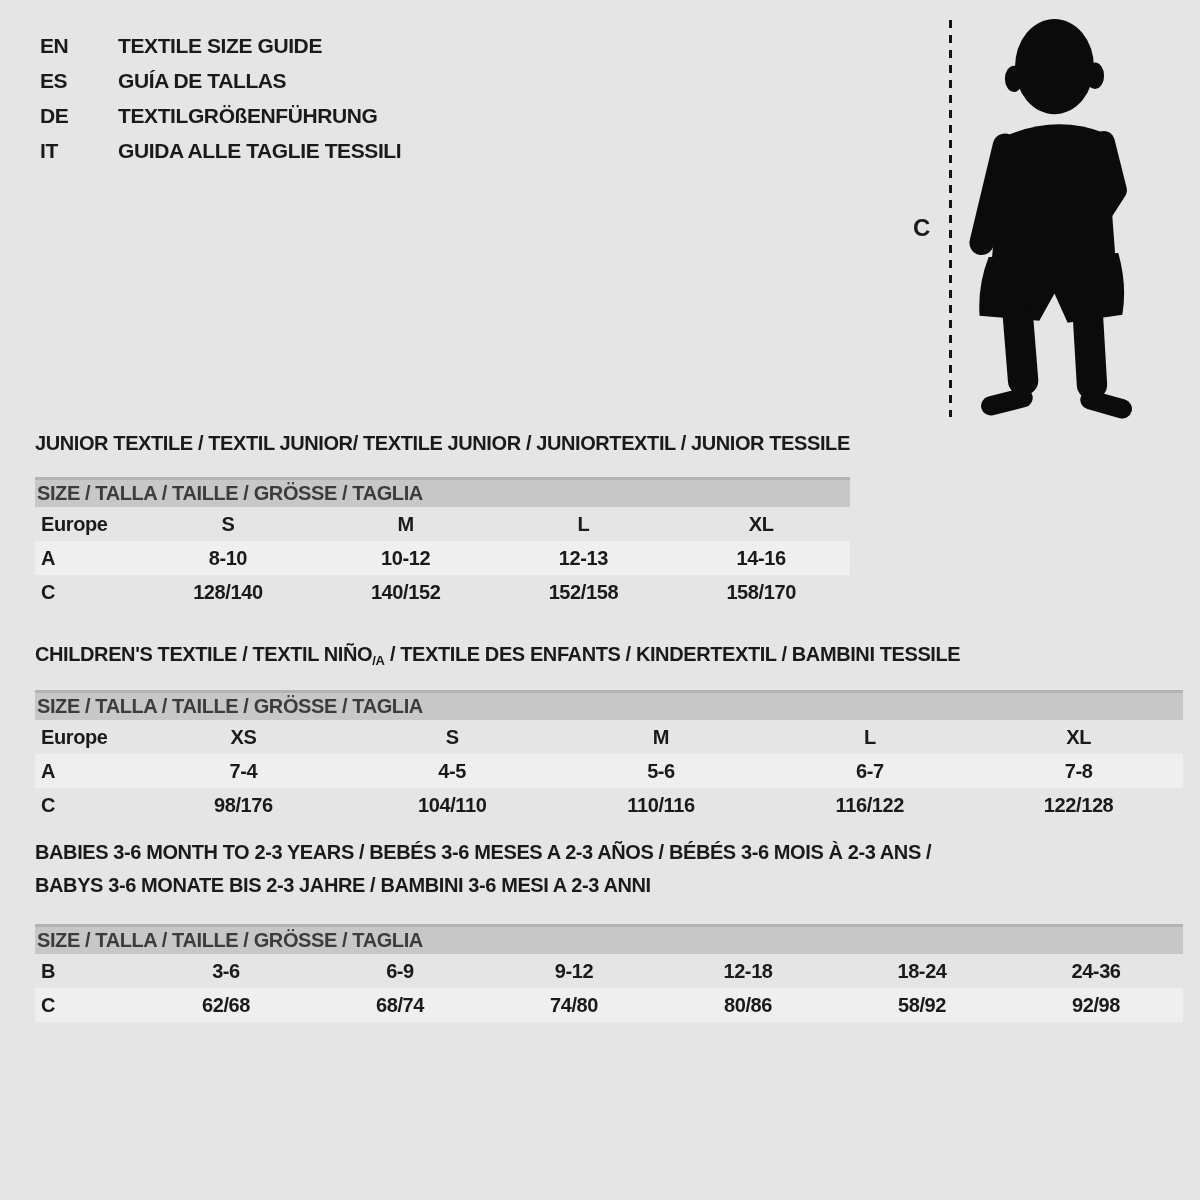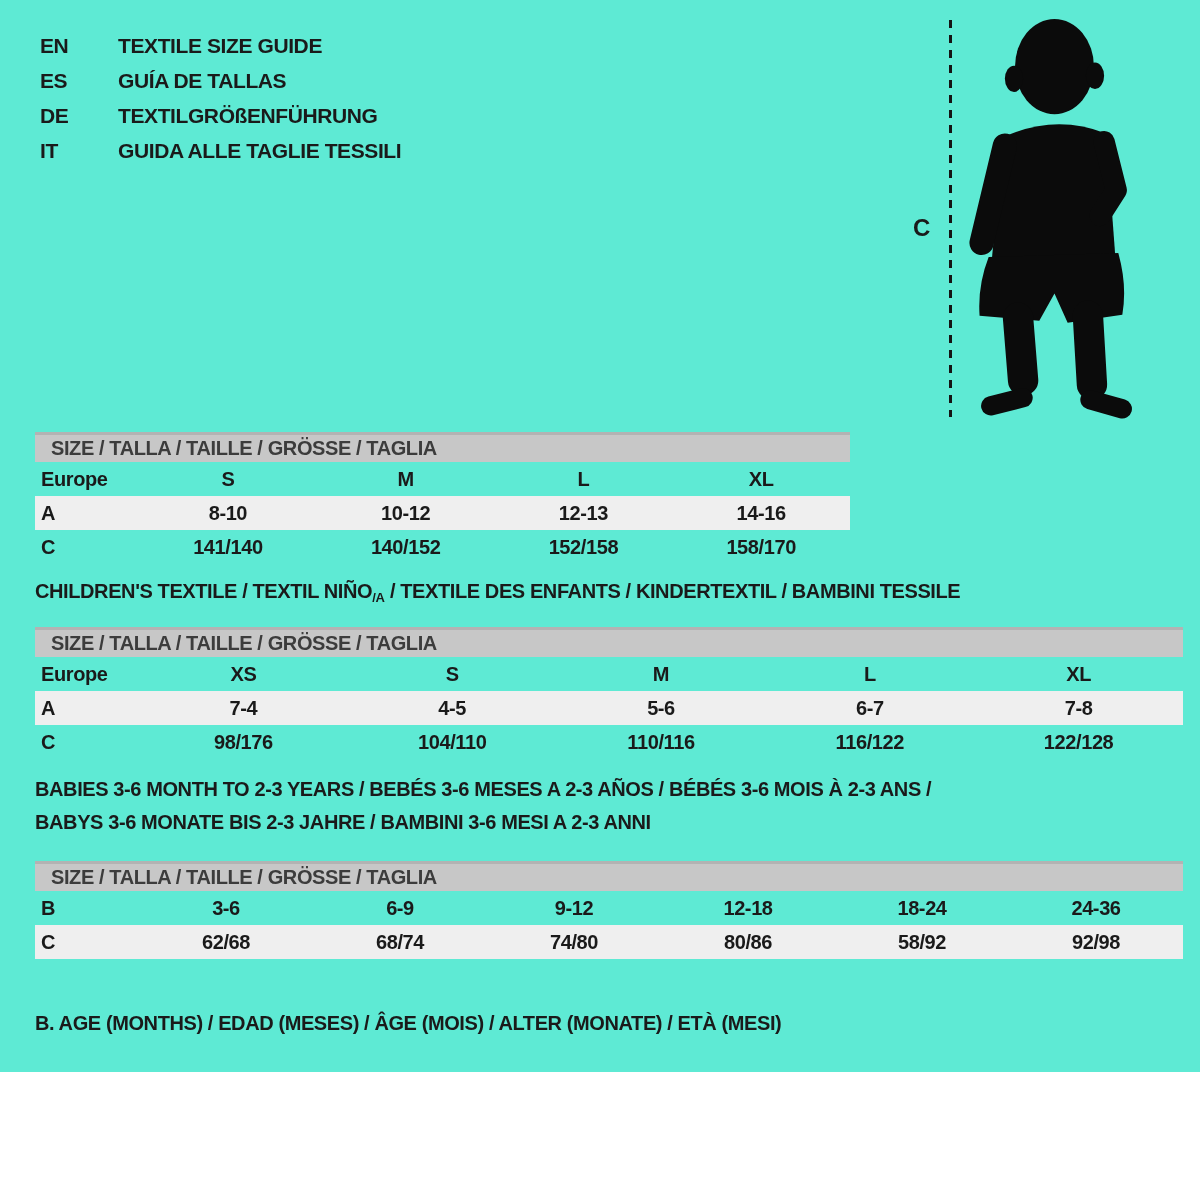--- a/index.html
+++ b/index.html
@@ -1,17 +1,17 @@
 <!DOCTYPE html>
 <html><head>
 <meta charset="utf-8">
 <style>
   html,body { margin:0; padding:0; background:#ffffff; }
   .canvas {
-    position:relative; width:1200px; height:1072px; background:#5eead4;
+    position:relative; width:1200px; height:1200px; background:#e5e5e5;
     font-family:"Liberation Sans", sans-serif; color:#1a1a1a; overflow:hidden;
   }
   
   .languages { position:absolute; top:28px; left:40px; }
   .lang-row { display:flex; align-items:center; height:35px; }
   .lang-code, .lang-title {
     font-weight:bold; font-size:21px; letter-spacing:-0.4px; white-space:nowrap;
   }
   .lang-code { width:78px; }
   
@@ -32,25 +32,25 @@
   table { border-collapse:collapse; table-layout:fixed; }
   .tbl-junior { width:815px; }
   .tbl-wide { width:1148px; }
   td {
     font-size:20px; height:34px; padding:0; text-align:center;
     font-weight:bold; letter-spacing:-0.4px; white-space:nowrap;
   }
   td.lbl { text-align:left; padding-left:6px; }
   col.label-col { width:104px; }
   tr.bar td {
-    background:#c7c7c7; color:#3c3c3c; text-align:left; padding-left:16px;
+    background:#c7c7c7; color:#3c3c3c; text-align:left; padding-left:2px;
     height:27px; border-top:3px solid #b3b3b3; font-size:20px;
   }
   tr.shaded td { background:#efefef; }
-  .mt-children { margin-top:16px; }
+  .mt-children { margin-top:34px; }
   .mt-babies { margin-top:14px; }
   .mt-table { margin-top:22px; }
   .sub-a { font-size:13px; vertical-align:-4px; letter-spacing:-0.2px; }
   
   .legend { margin-top:48px; }
   .legend-line {
     font-size:20px; font-weight:bold; letter-spacing:-0.4px;
     height:33px; line-height:33px; white-space:nowrap;
   }
 </style>
@@ -103,20 +103,21 @@
         <path d="M122,298 L126,366" stroke-width="30"></path>
 
         <path d="M58,379 L26,387" stroke-width="19"></path>
         <path d="M124,381 L156,390" stroke-width="19"></path>
       </g>
     </svg>
   </div>
 
   <div class="main">
 
+    <h2 class="tbl-title">JUNIOR TEXTILE / TEXTIL JUNIOR/ TEXTILE JUNIOR / JUNIORTEXTIL / JUNIOR TESSILE</h2>
     <table class="tbl-junior">
       <colgroup>
           <col class="label-col">
           <col>
           <col>
           <col>
           <col>
         </colgroup>
       <tbody>
           <tr class="bar">
@@ -131,21 +132,21 @@
       </tr>
       <tr class="shaded">
         <td class="lbl">A</td>
         <td>8-10</td>
         <td>10-12</td>
         <td>12-13</td>
         <td>14-16</td>
       </tr>
       <tr>
         <td class="lbl">C</td>
-        <td>141/140</td>
+        <td>128/140</td>
         <td>140/152</td>
         <td>152/158</td>
         <td>158/170</td>
       </tr>
     </tbody>
       </table>
 
     <h2 class="tbl-title mt-children"><span>CHILDREN'S TEXTILE / TEXTIL NIÑO</span><span class="sub-a">/A</span><span> / TEXTILE DES ENFANTS / KINDERTEXTIL / BAMBINI TESSILE</span></h2>
     <table class="tbl-wide">
       <colgroup>
@@ -218,17 +219,16 @@
         <td>68/74</td>
         <td>74/80</td>
         <td>80/86</td>
         <td>58/92</td>
         <td>92/98</td>
       </tr>
     </tbody>
       </table>
 
     <div class="legend">
-      <div class="legend-line">B. AGE (MONTHS) / EDAD (MESES) / ÂGE (MOIS) / ALTER (MONATE) / ETÀ (MESI)</div>
     </div>
 
   </div>
 </div>
 
 </body></html>

